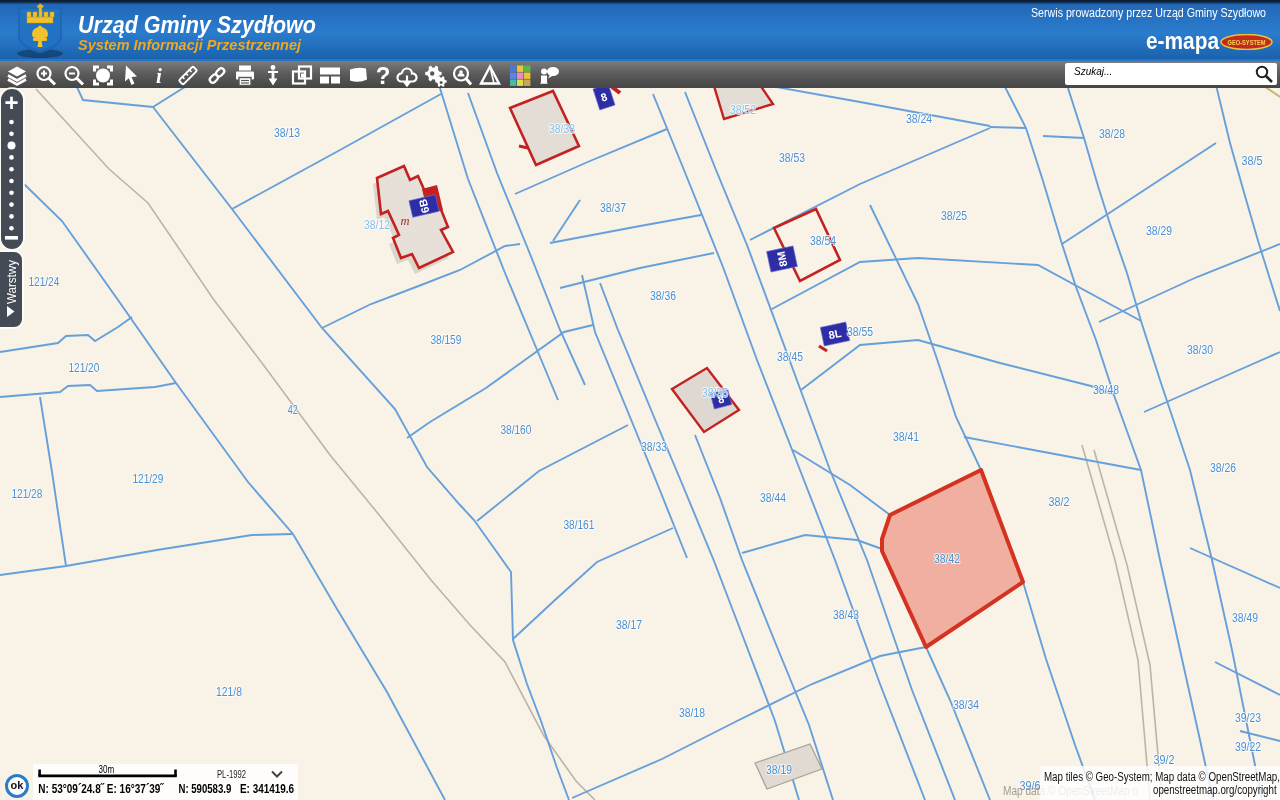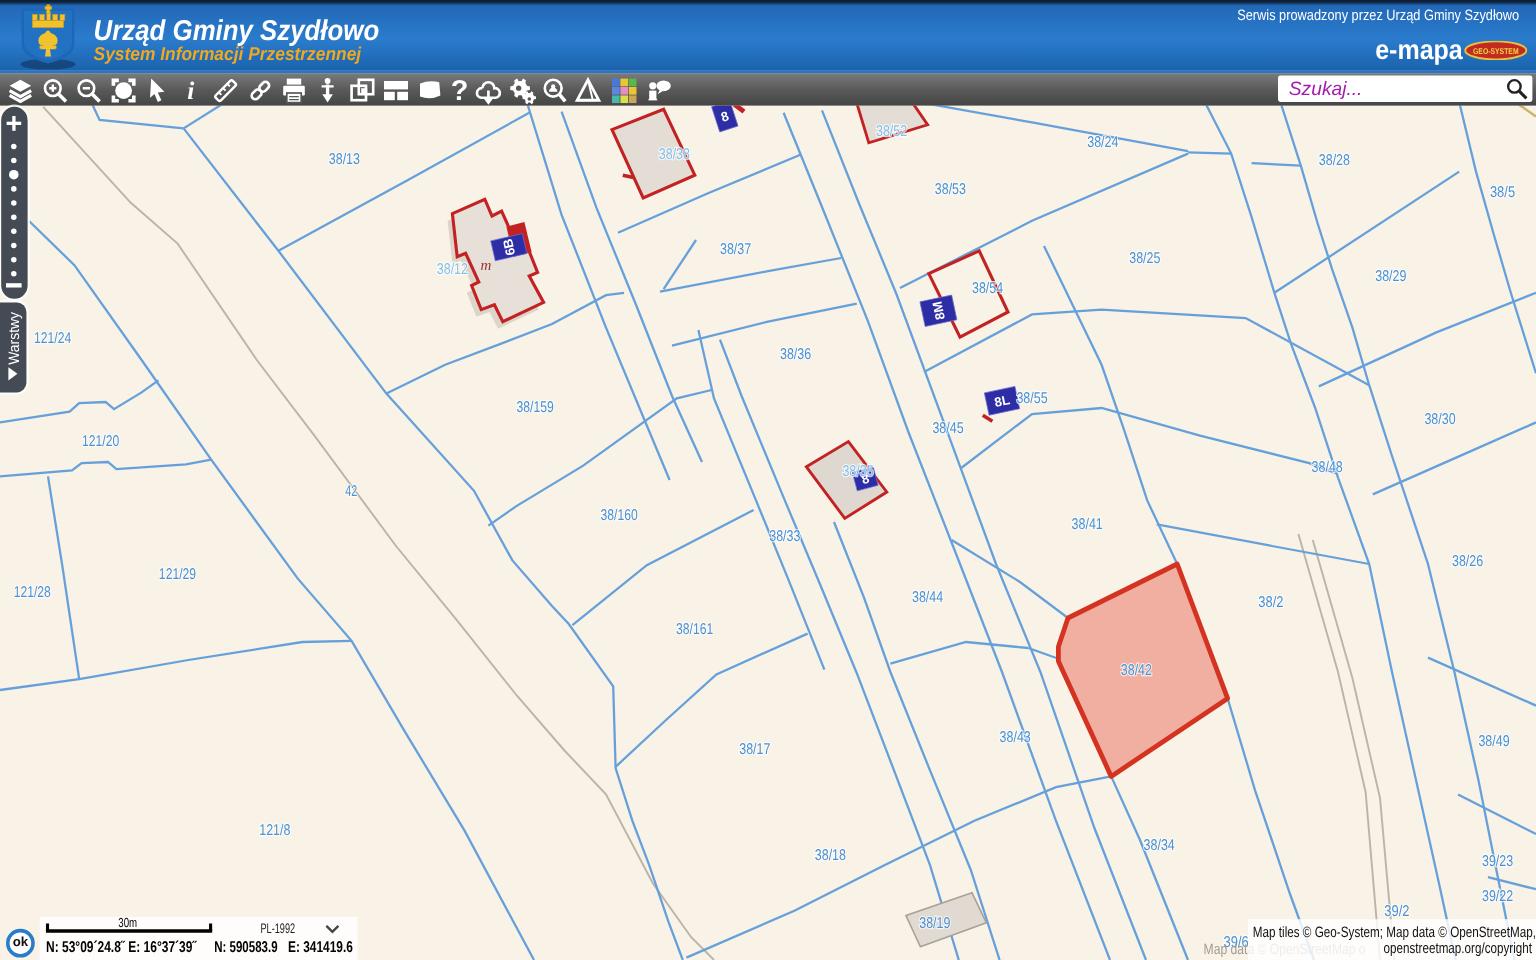--- a/index.html
+++ b/index.html
@@ -3,21 +3,21 @@
 <meta charset="utf-8">
 <style>
   * { margin:0; padding:0; box-sizing:border-box; }
   html,body { width:1280px; height:800px; overflow:hidden; font-family:"Liberation Sans", sans-serif; }
   #page { position:relative; width:1280px; height:800px; background:#f8f2e7; }
   #header { position:absolute; left:0; top:0; width:1280px; height:59px;
     background:linear-gradient(#0e2036 0%, #0e2036 2.5%, #2268b8 8%, #2b7ccd 55%, #1a62ad 100%);padding-left:12px; }
   #toolbar { position:absolute; left:0; top:59px; width:1280px; height:29px;
     background:linear-gradient(#7b7b7b, #5a5a5a 50%, #454545); border-top:2px solid #2a74c4; }
   #search { position:absolute; right:3px; top:63px; width:212px; height:22px; background:#fff; border-radius:2px; }
-  #search .ph { position:absolute; left:9px; top:3px; font-size:16px; font-style:italic; color:#a21caf; }
+  #search .ph { position:absolute; left:9px; top:3px; font-size:10px; font-style:italic; color:#000000; }
   .widget { position:absolute; background:rgba(52,61,72,0.92); }
   #zoomw { left:1px; top:89px; width:22px; height:160px; border-radius:11px; box-shadow:0 0 0 2px rgba(255,255,255,0.75); }
   #warstwy { left:0px; top:252px; width:22px; height:75px; border-radius:0 8px 8px 0; box-shadow:0 0 0 2px rgba(255,255,255,0.75); }
   #okbtn { position:absolute; left:5px; top:774px; width:24px; height:24px; border-radius:50%;
      background:#fff; border:3.5px solid #2a7cc8; color:#111; font-size:11px; font-weight:bold;
      text-align:center; line-height:17px; }
   #botpanel { position:absolute; left:33px; top:764px; width:265px; height:36px; background:rgba(255,255,255,0.85); }
   #attrib { position:absolute; right:0px; top:766px; width:240px; height:34px; background:rgba(255,255,255,0.82); }
 </style>
 </head>

